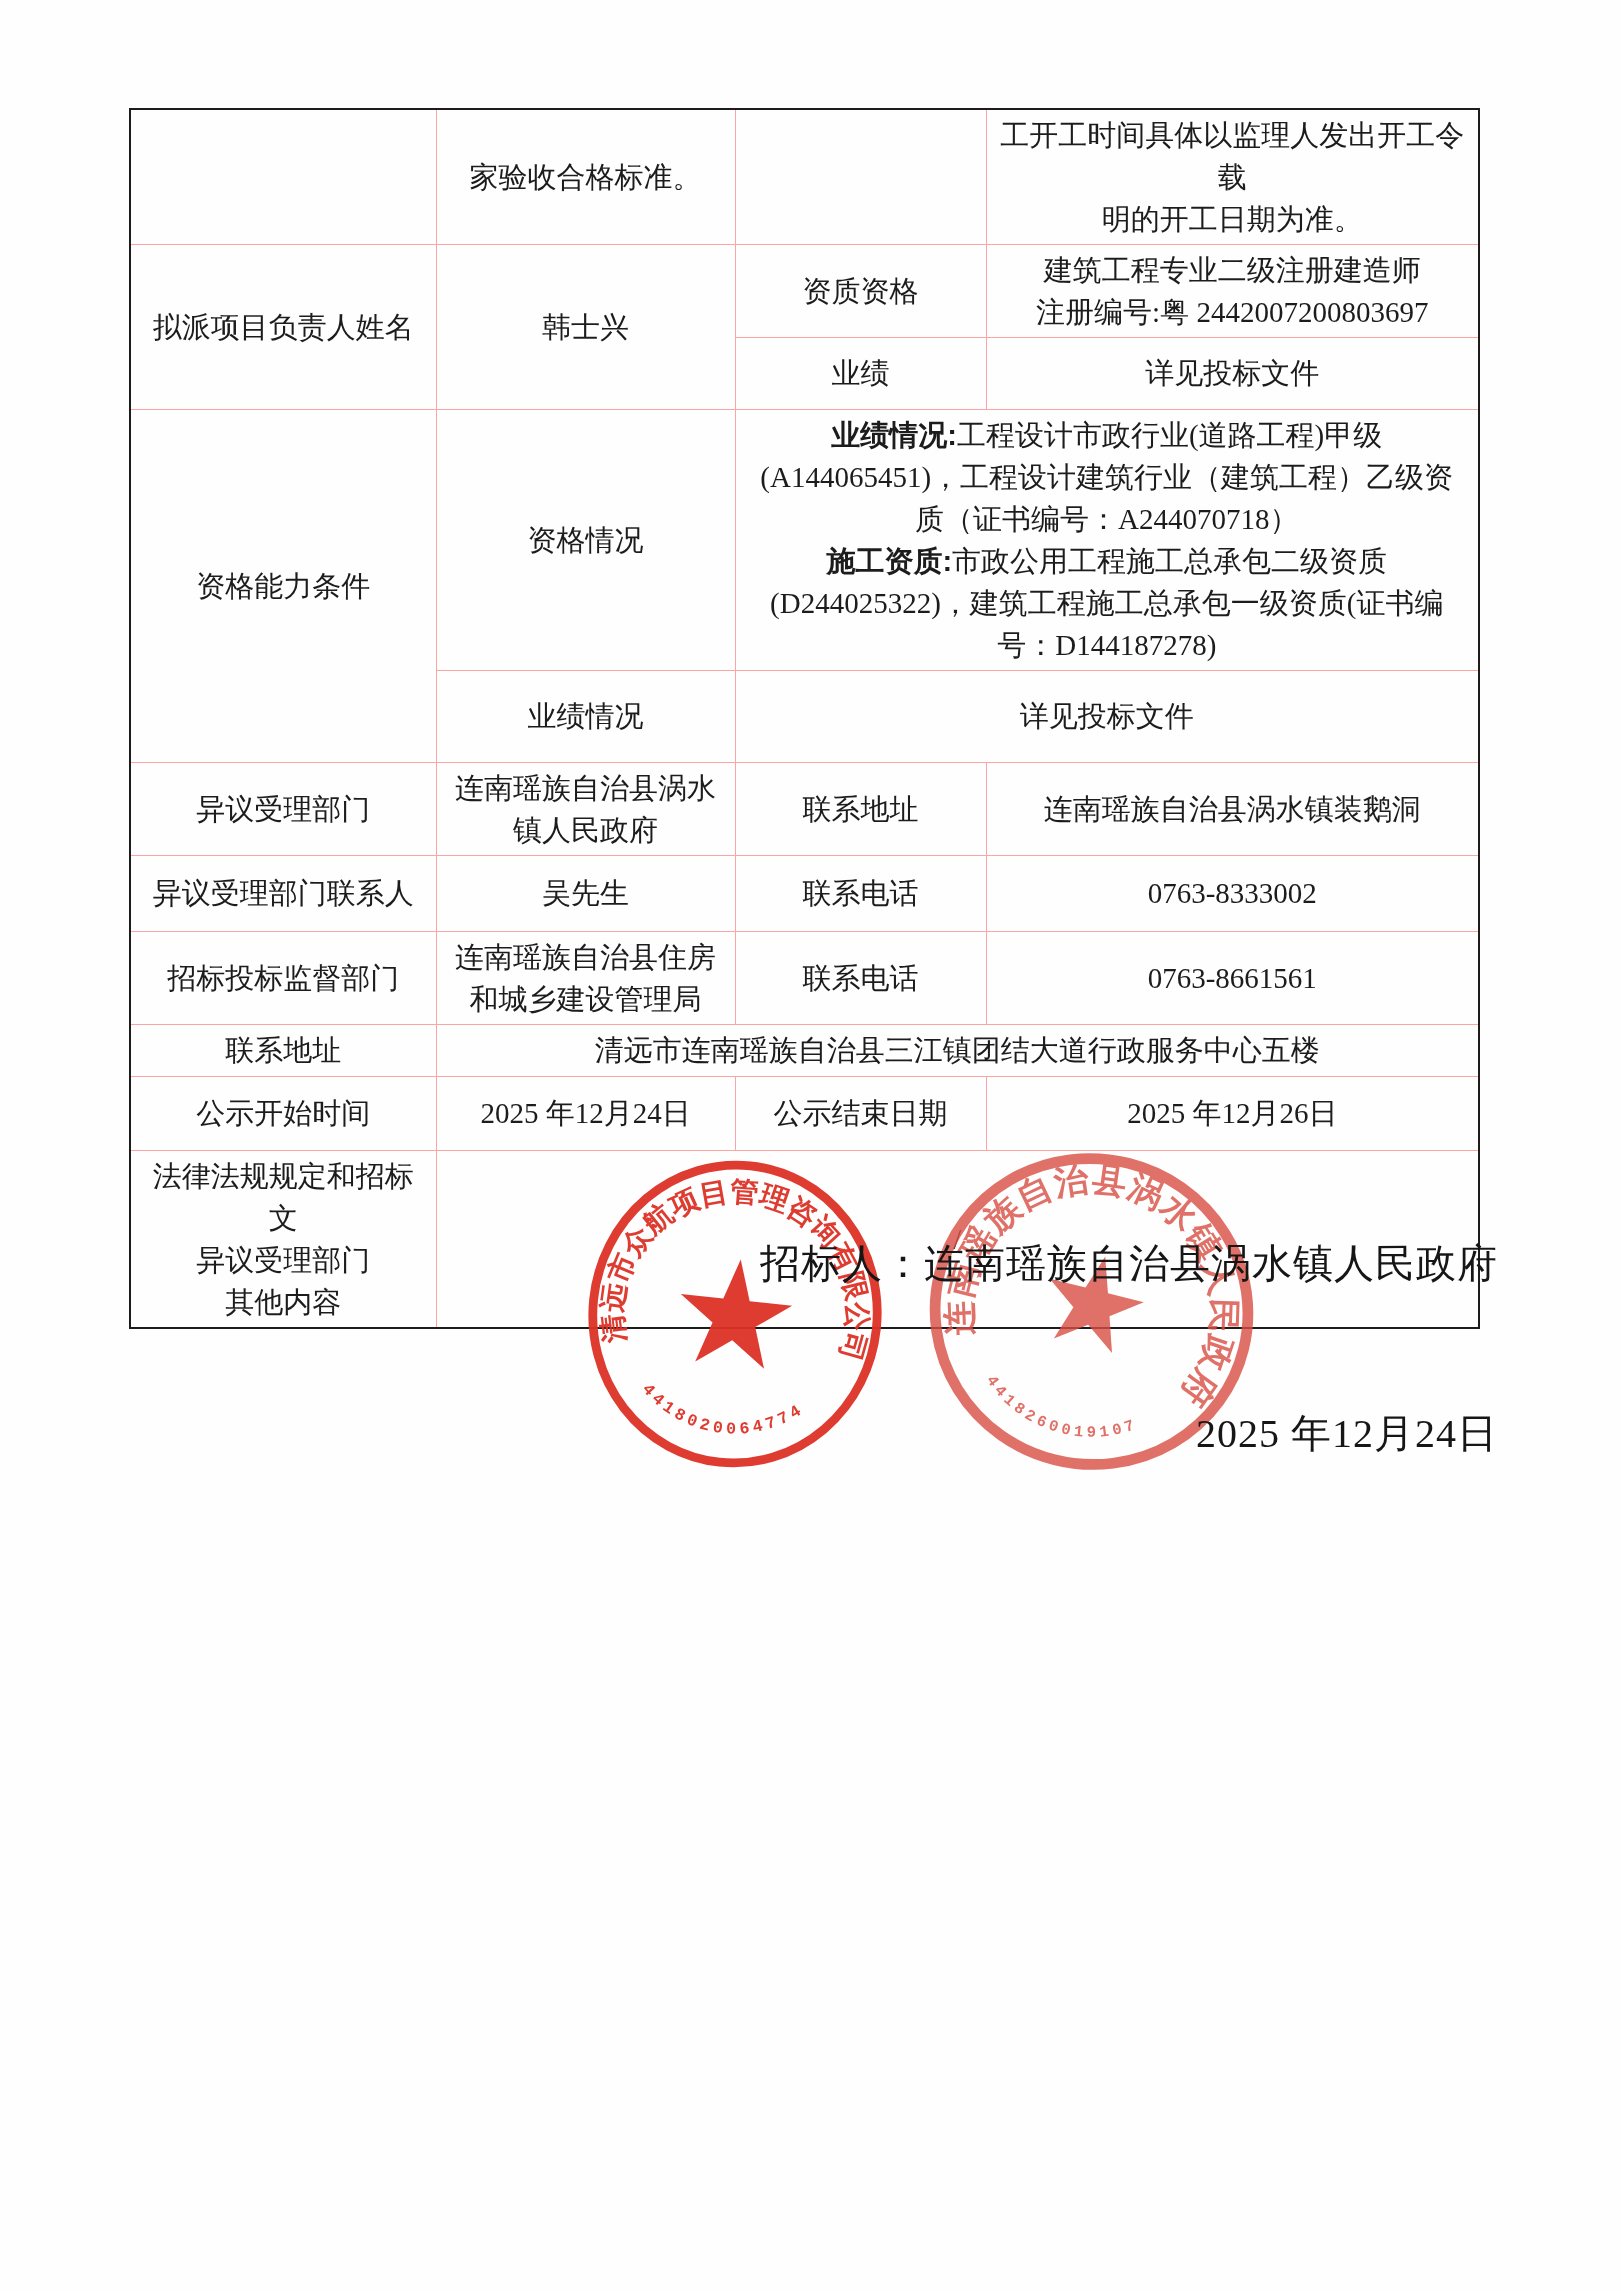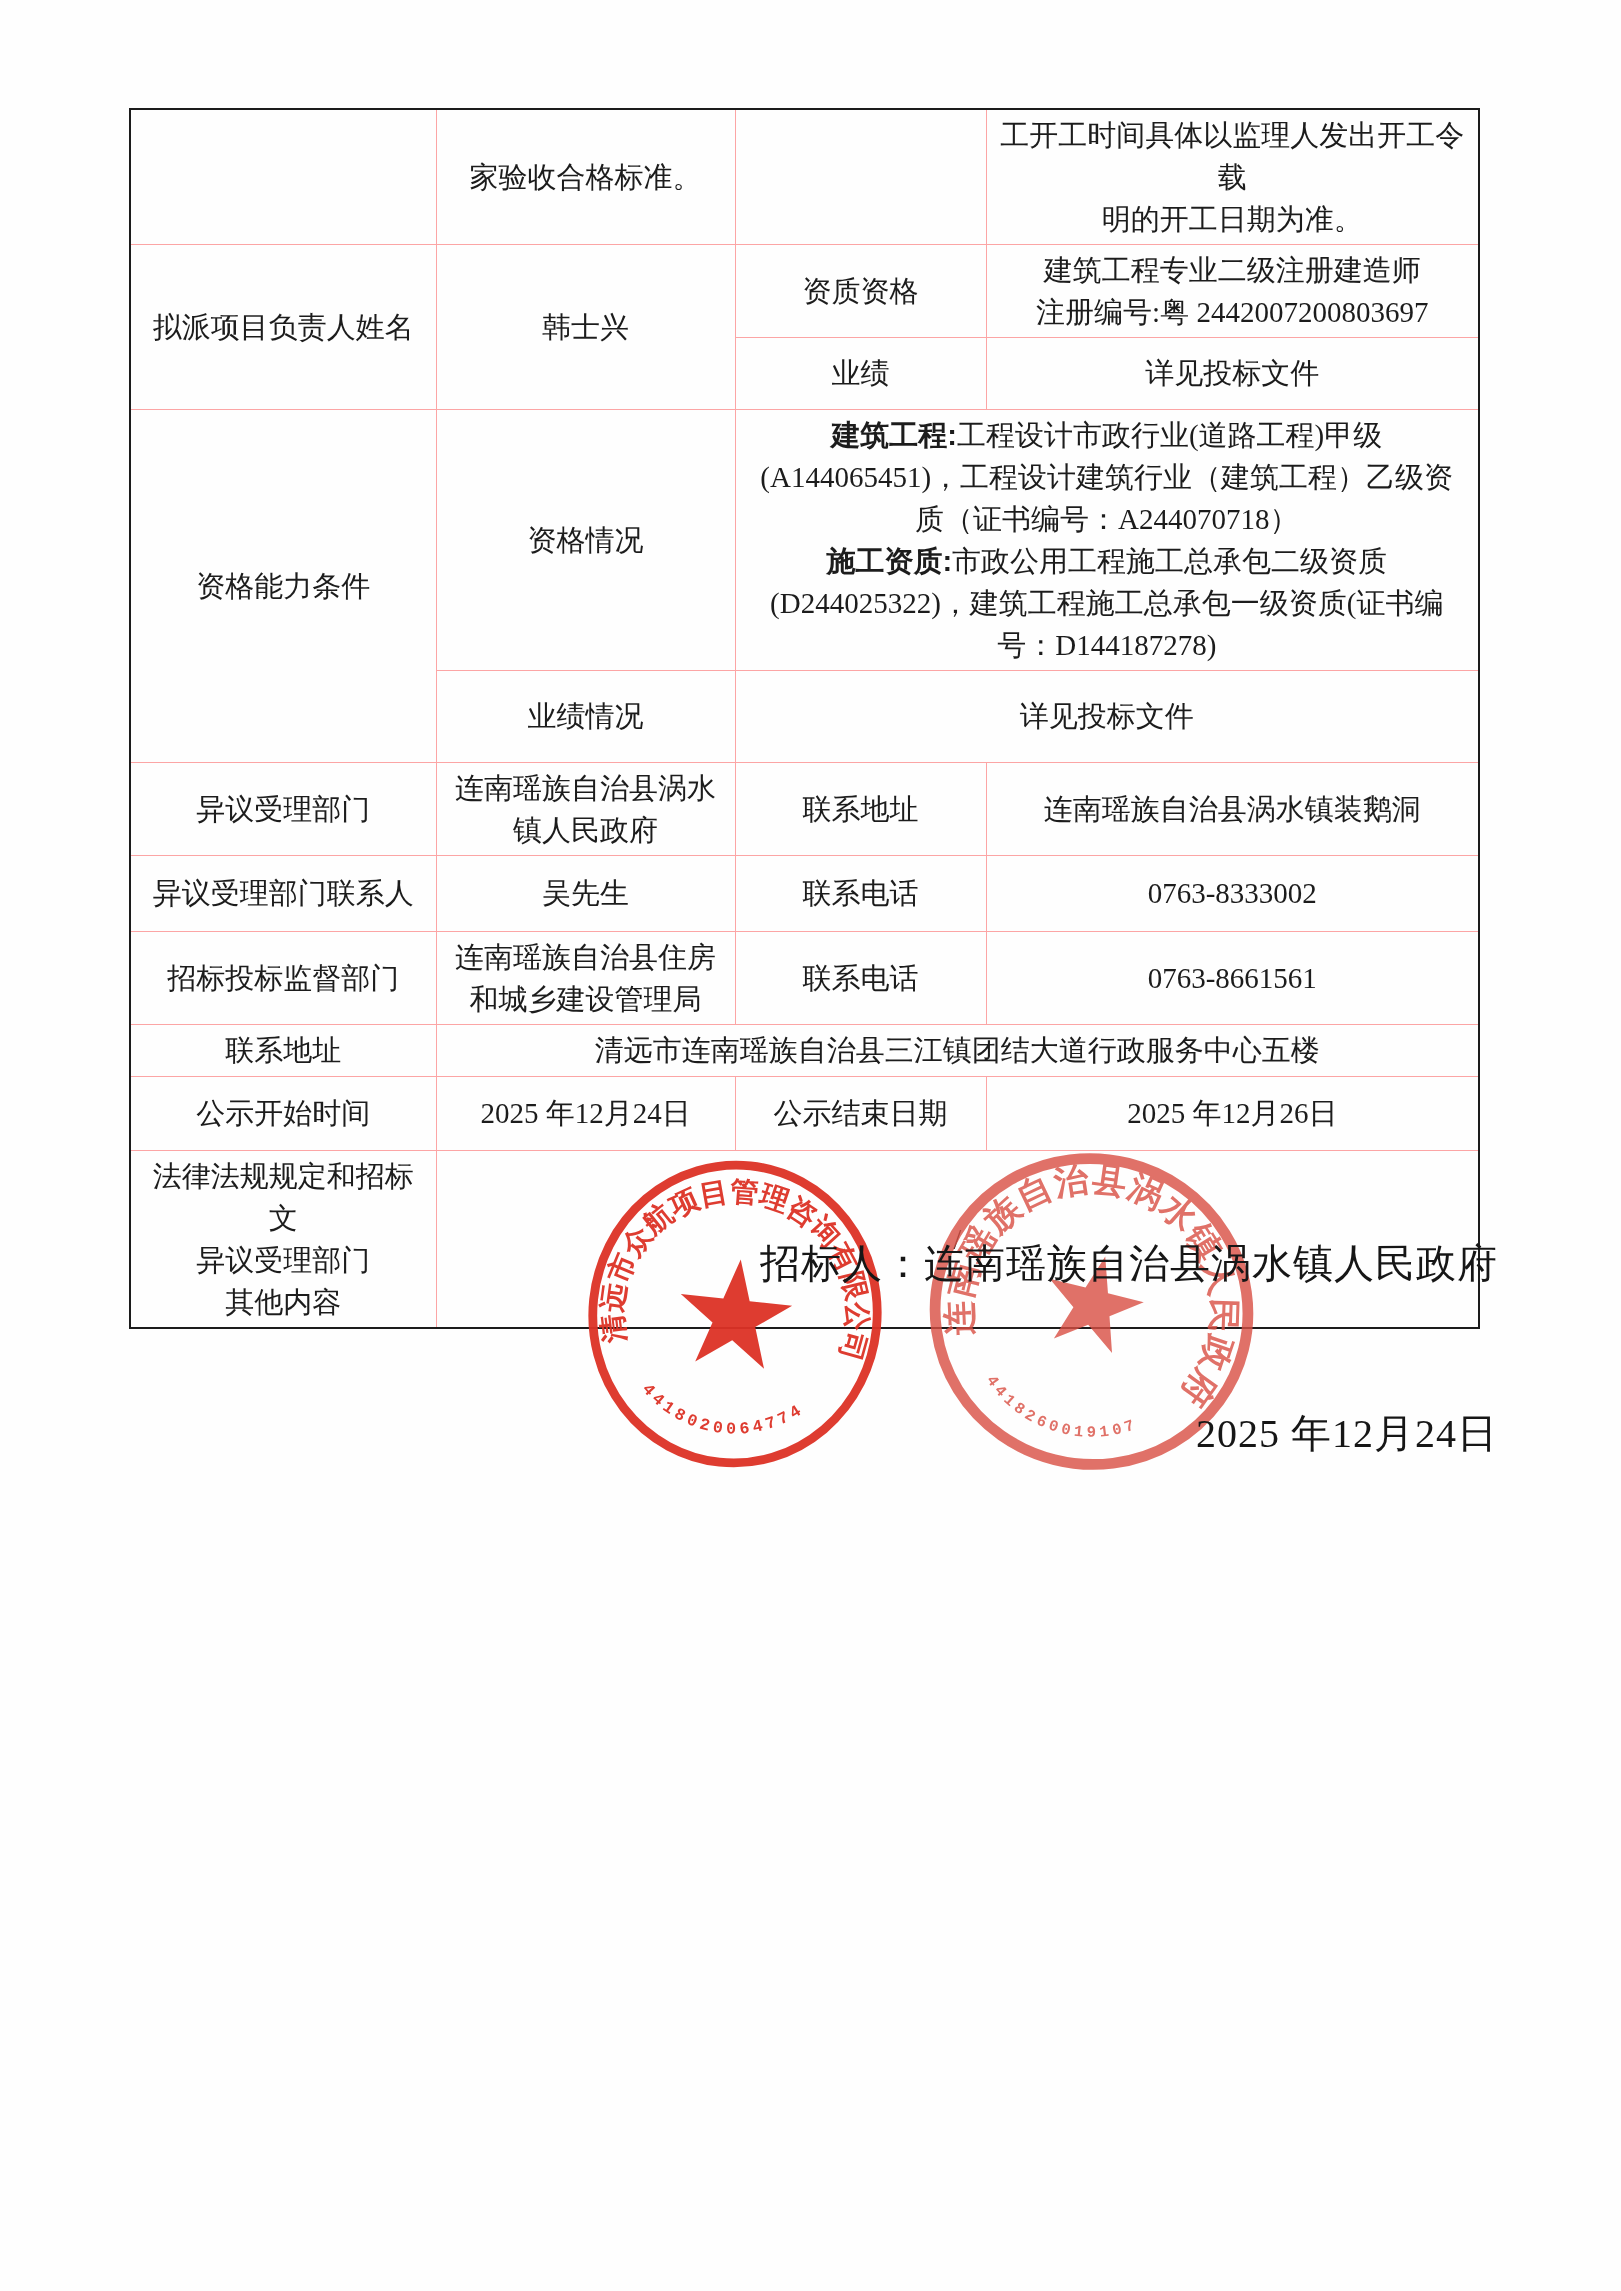--- a/index.html
+++ b/index.html
@@ -84,21 +84,21 @@
 注册编号:粤 2442007200803697</td>
     </tr>
     <tr class="rB2">
       <th class="lbl">业绩</th>
       <td class="val">详见投标文件</td>
     </tr>
     <tr class="rC1">
       <th class="lbl" rowspan="2">资格能力条件</th>
       <td class="val">资格情况</td>
       <td class="val qual-cell" colspan="2">
-        <div><span class="qlabel">建筑工程:</span><span>工程设计市政行业(道路工程)甲级(A144065451)，工程设计建筑行业（建筑工程）乙级资质（证书编号：A244070718）</span></div>
+        <div><span class="qlabel">业绩情况:</span><span>工程设计市政行业(道路工程)甲级(A144065451)，工程设计建筑行业（建筑工程）乙级资质（证书编号：A244070718）</span></div>
         <div><span class="qlabel">施工资质:</span><span>市政公用工程施工总承包二级资质(D244025322)，建筑工程施工总承包一级资质(证书编号：D144187278)</span></div>
       </td>
     </tr>
     <tr class="rC2">
       <td class="val">业绩情况</td>
       <td class="val" colspan="2">详见投标文件</td>
     </tr>
     <tr class="rD">
       <th class="lbl">异议受理部门</th>
       <td class="val pre">连南瑶族自治县涡水

